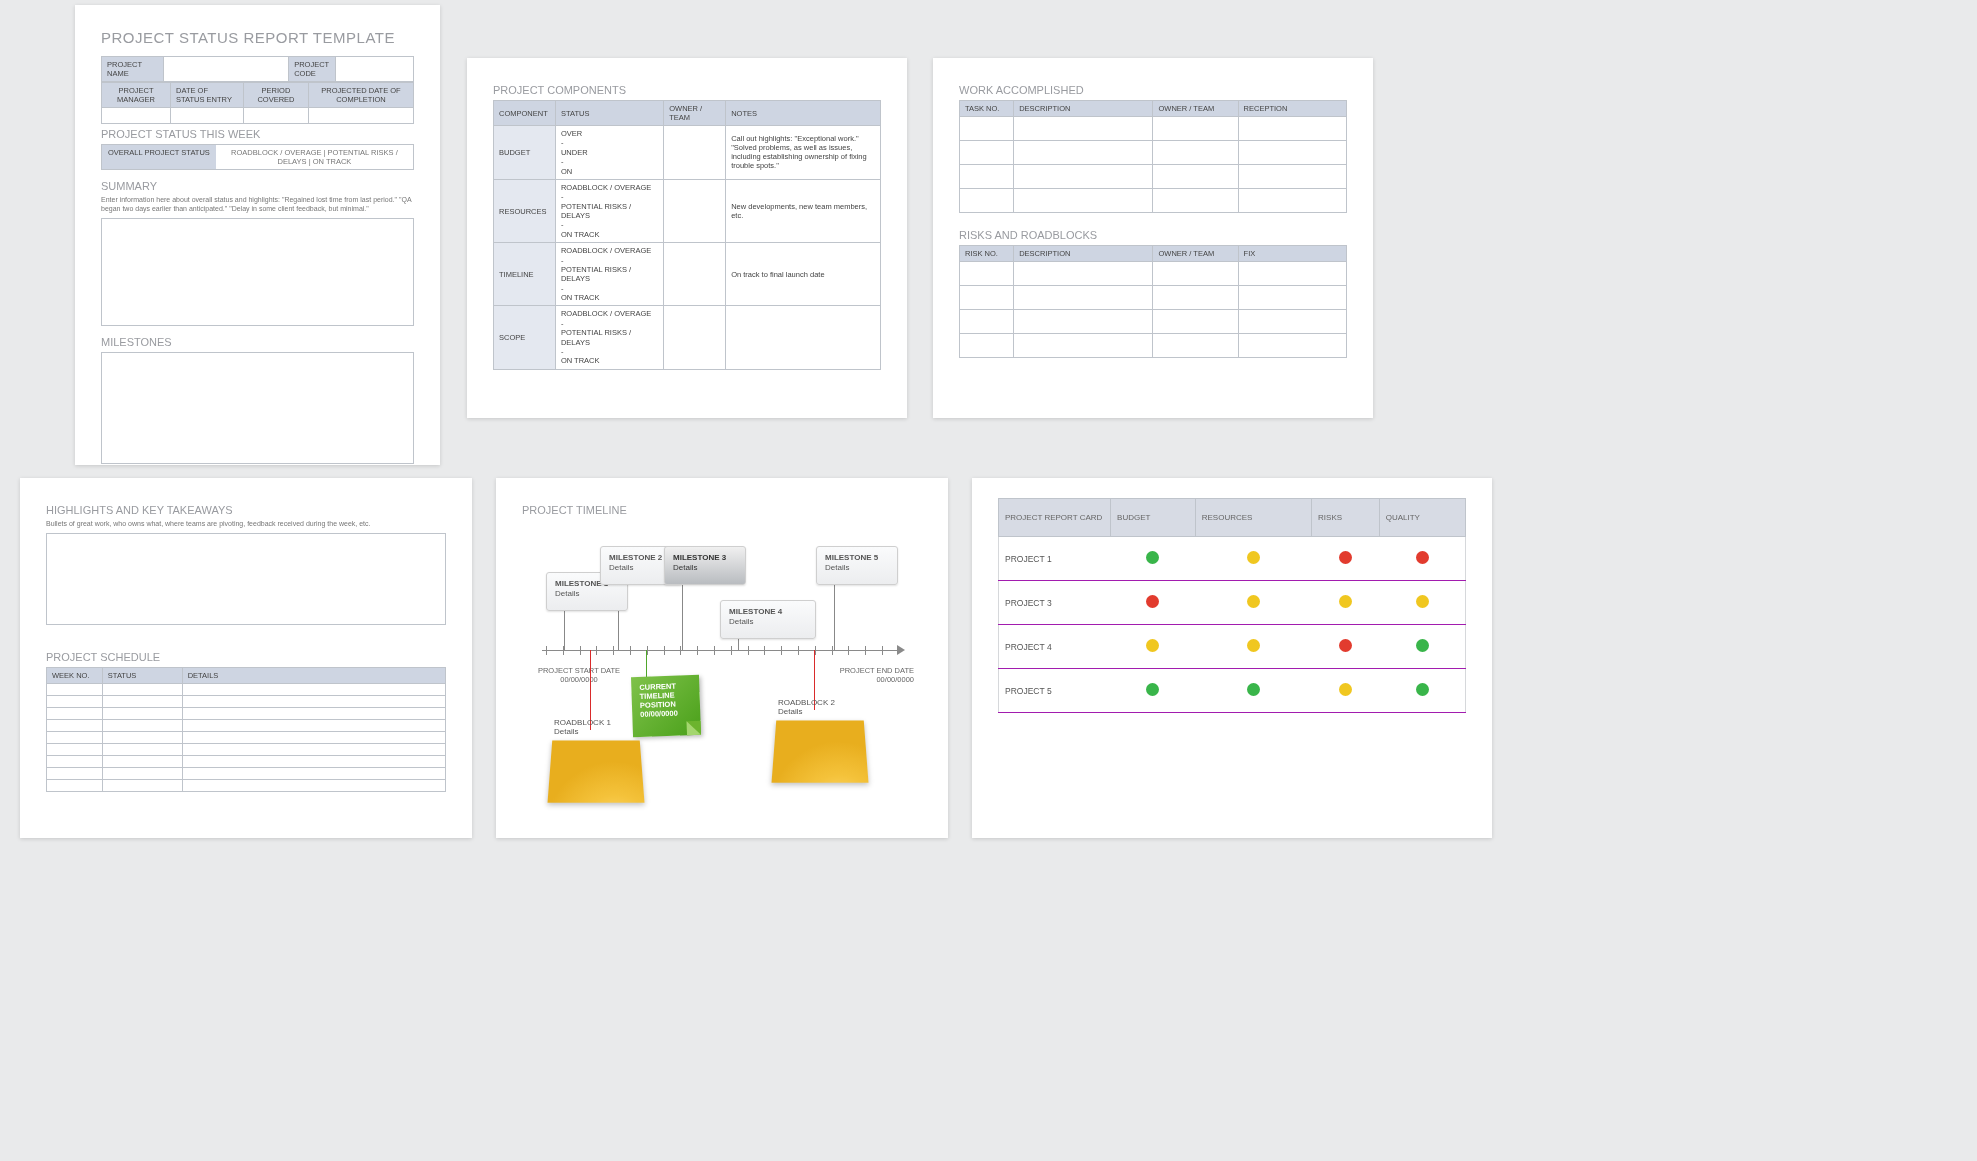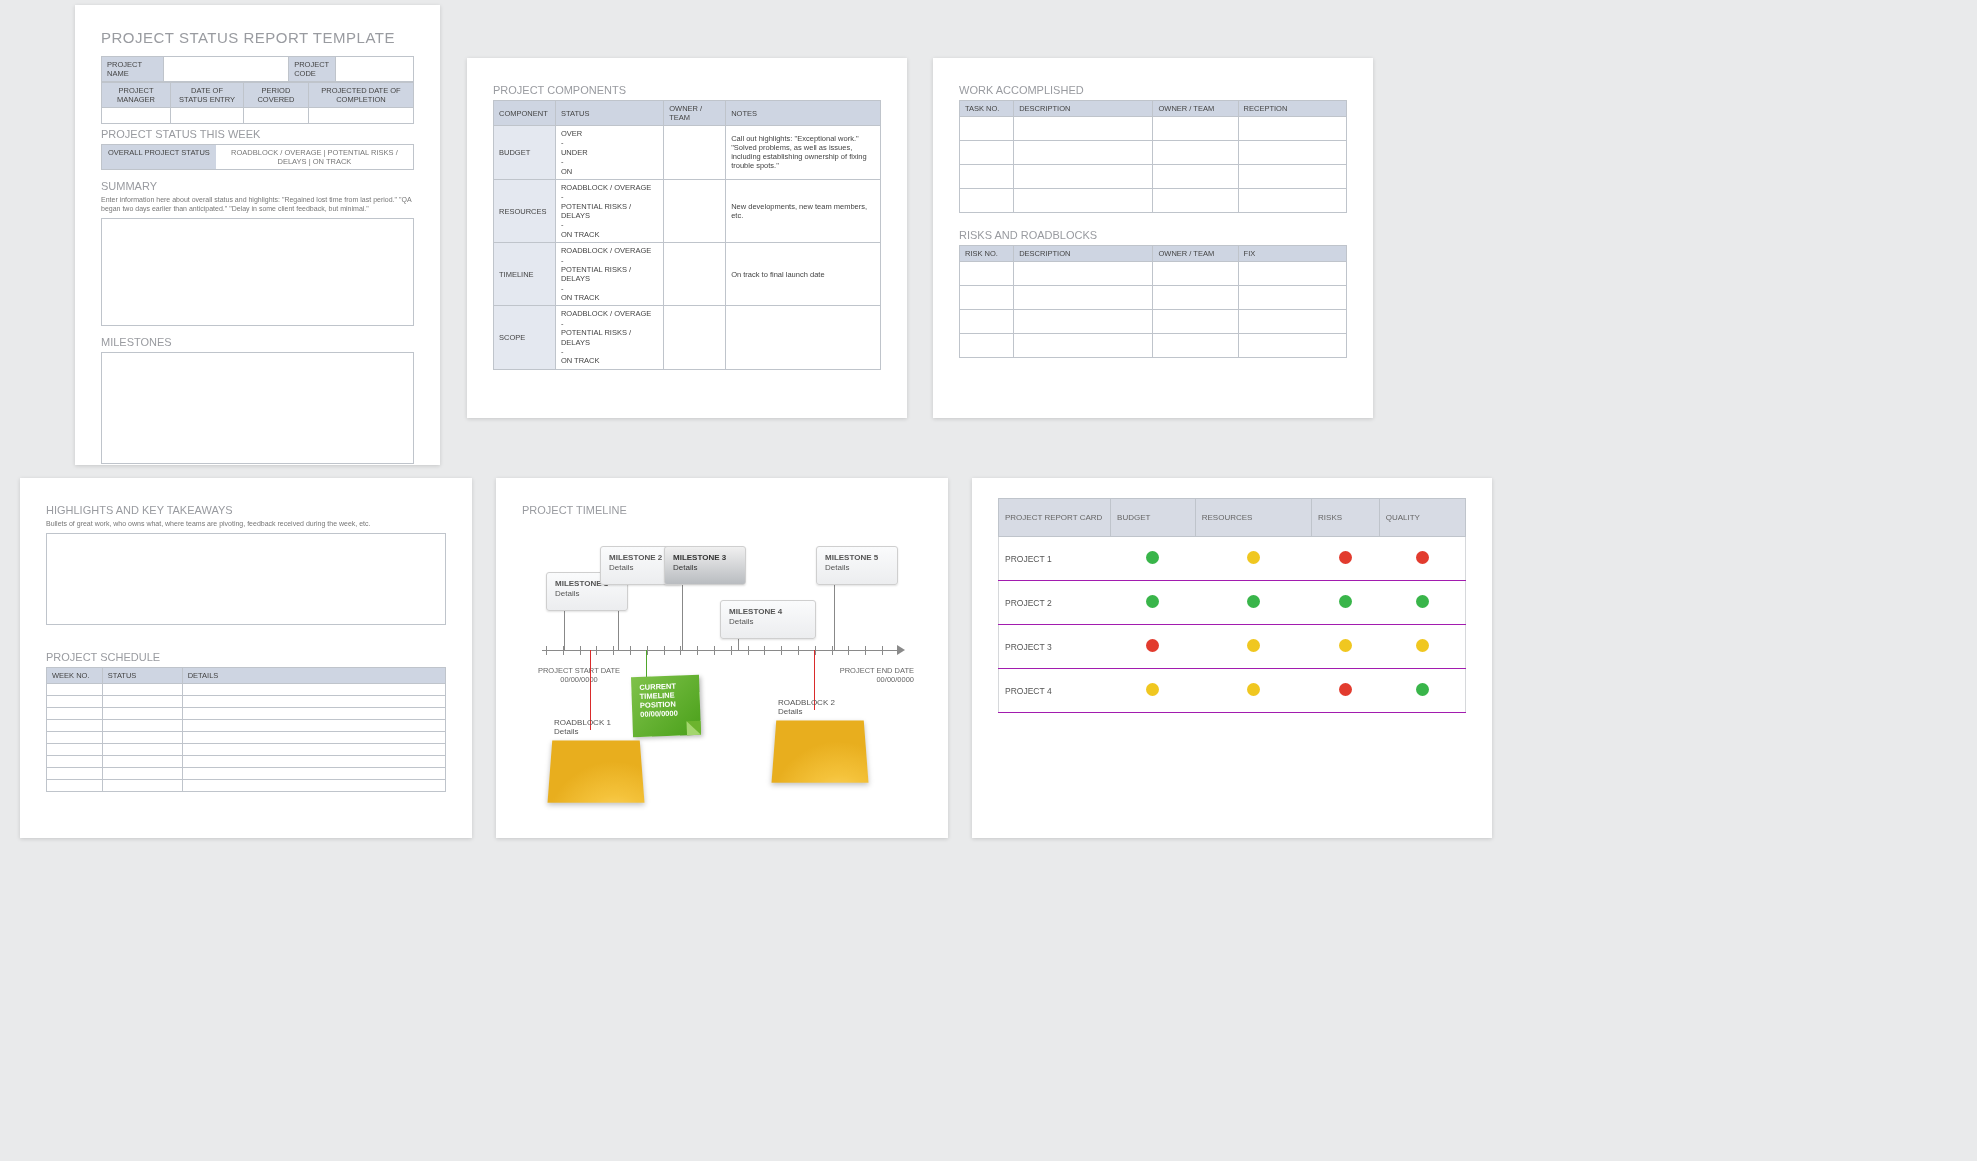--- a/index.html
+++ b/index.html
@@ -128,21 +128,21 @@
         <td style="width:40%"></td>
         <th style="width:15%">PROJECT CODE</th>
         <td></td>
       </tr>
     </tbody>
       </table>
     <table style="text-align:center">
       <tbody>
           <tr>
         <th style="text-align:center">PROJECT MANAGER</th>
-        <th style="text-align:center">DATE OF STATUS ENTRY</th>
+        <th style="text-align:left">DATE OF STATUS ENTRY</th>
         <th style="text-align:center">PERIOD COVERED</th>
         <th style="text-align:center">PROJECTED DATE OF COMPLETION</th>
       </tr>
       <tr>
             <td>&nbsp;</td>
             <td></td>
             <td></td>
             <td></td>
           </tr>
     </tbody>
@@ -460,37 +460,37 @@
       </tbody>
         <tbody id="p6rows">
           <tr>
             <td class="name">PROJECT 1</td>
             <td><span class="dot g"></span></td>
             <td><span class="dot y"></span></td>
             <td><span class="dot r"></span></td>
             <td><span class="dot r"></span></td>
           </tr>
           <tr>
-            <td class="name">PROJECT 2</td>
+            <td class="name">PROJECT 3</td>
+            <td><span class="dot r"></span></td>
+            <td><span class="dot y"></span></td>
+            <td><span class="dot y"></span></td>
+            <td><span class="dot y"></span></td>
+          </tr>
+          <tr>
+            <td class="name">PROJECT 4</td>
+            <td><span class="dot y"></span></td>
+            <td><span class="dot y"></span></td>
+            <td><span class="dot r"></span></td>
+            <td><span class="dot g"></span></td>
+          </tr>
+          <tr>
+            <td class="name">PROJECT 5</td>
             <td><span class="dot g"></span></td>
             <td><span class="dot g"></span></td>
-            <td><span class="dot g"></span></td>
-            <td><span class="dot g"></span></td>
-          </tr>
-          <tr>
-            <td class="name">PROJECT 3</td>
-            <td><span class="dot r"></span></td>
-            <td><span class="dot y"></span></td>
-            <td><span class="dot y"></span></td>
-            <td><span class="dot y"></span></td>
-          </tr>
-          <tr>
-            <td class="name">PROJECT 4</td>
-            <td><span class="dot y"></span></td>
-            <td><span class="dot y"></span></td>
-            <td><span class="dot r"></span></td>
+            <td><span class="dot y"></span></td>
             <td><span class="dot g"></span></td>
           </tr>
         </tbody>
     </table>
   </div>
 
 </div>
 
 </body></html>

